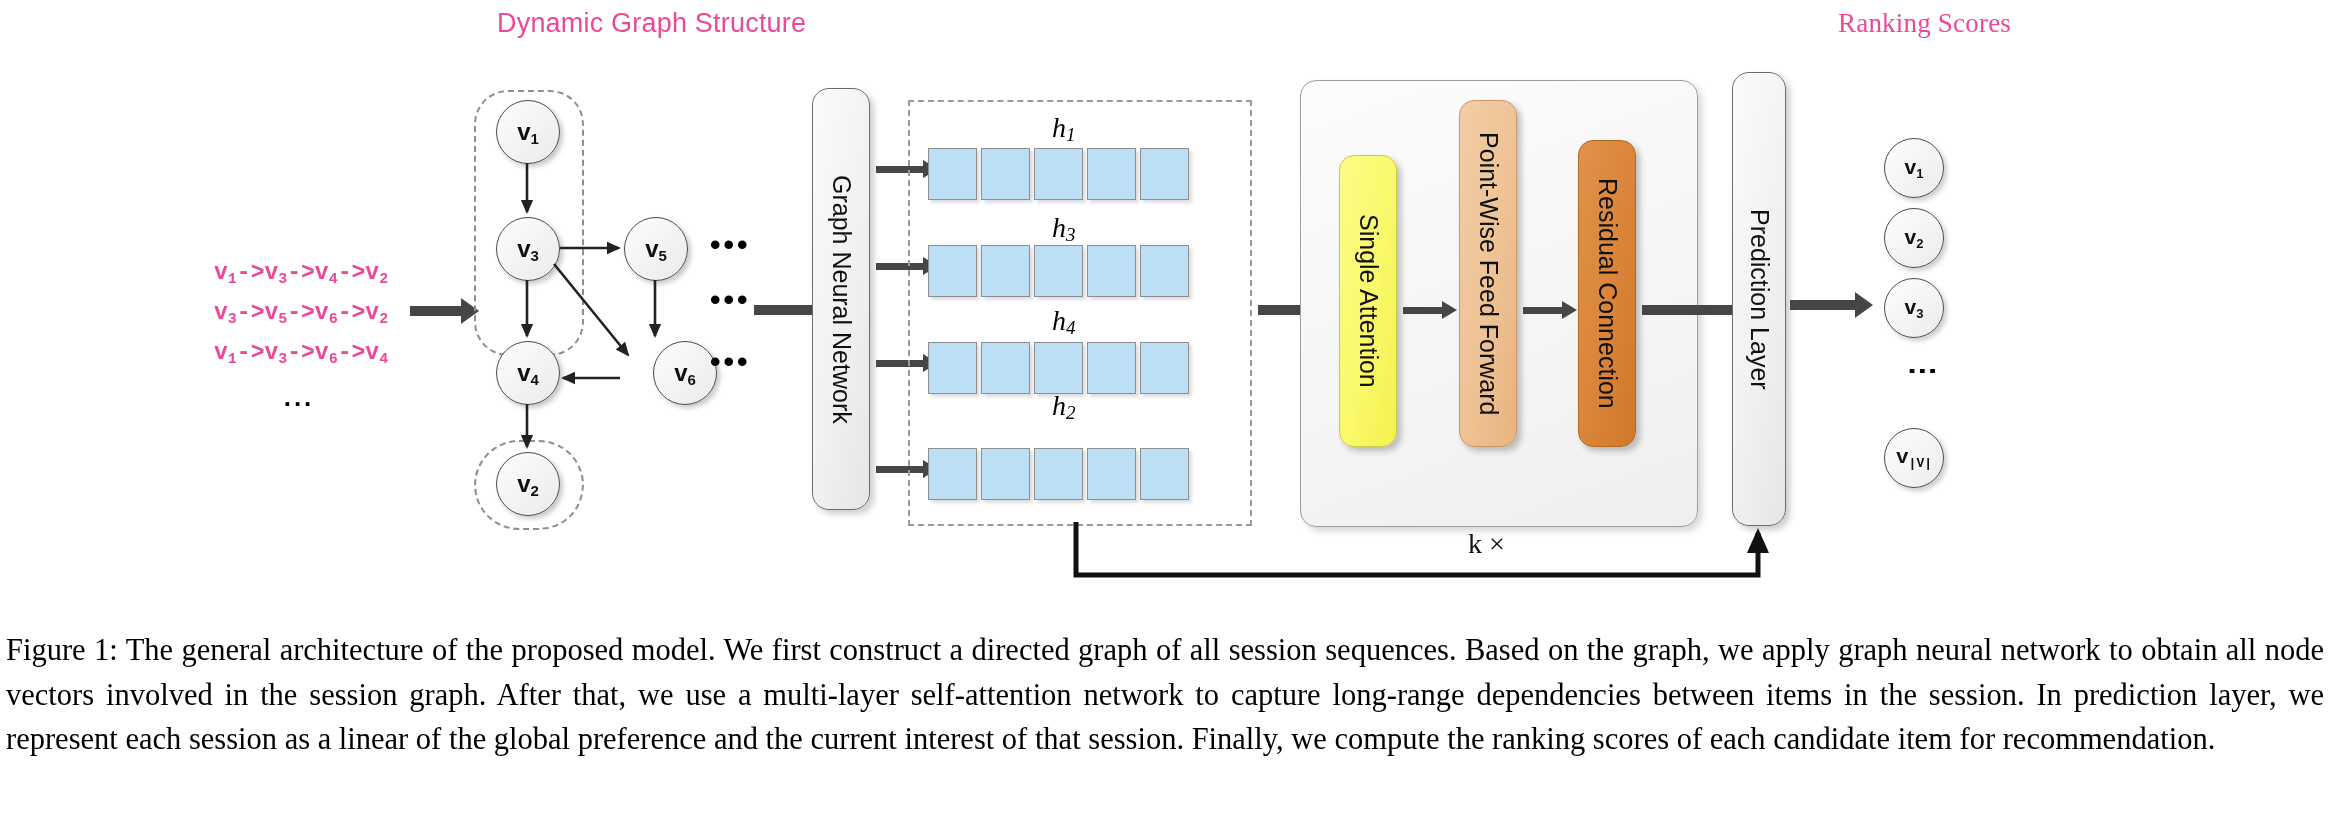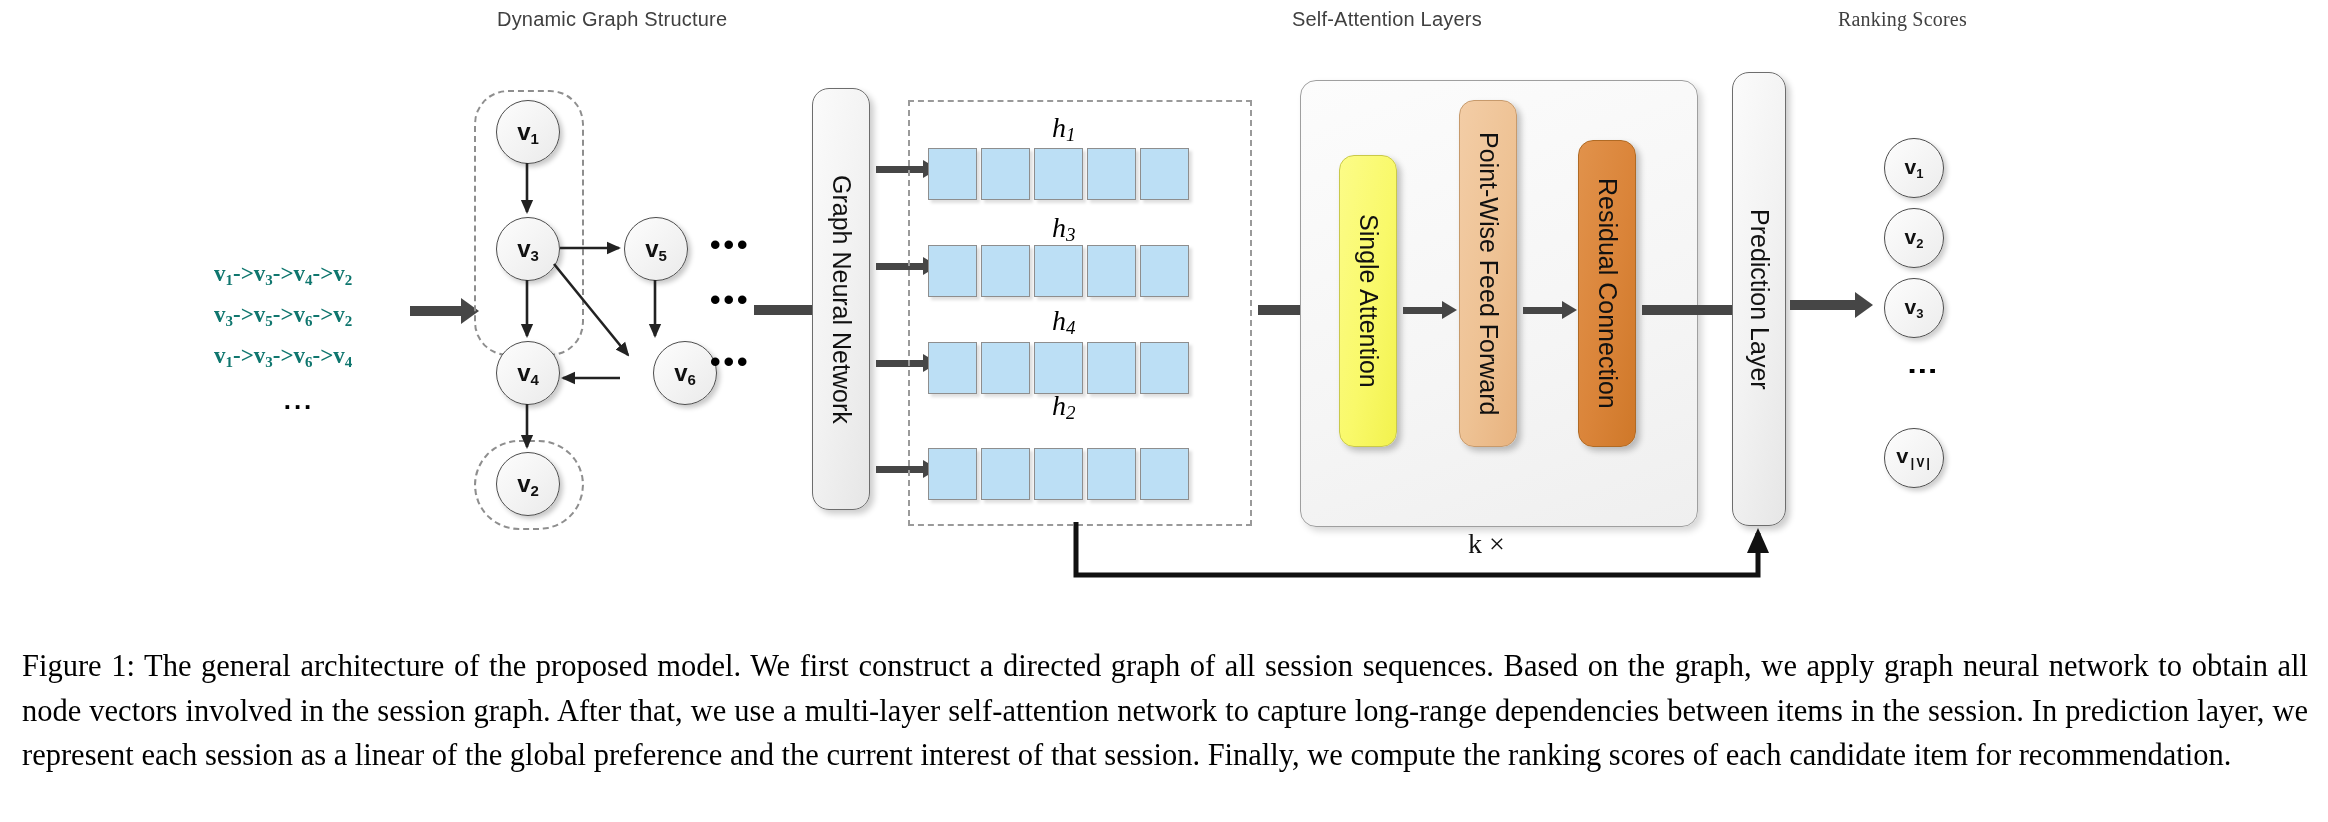--- a/index.html
+++ b/index.html
@@ -1,24 +1,24 @@
 <!DOCTYPE html>
 <html><head>
 <meta charset="utf-8">
 <style>
   html,body{margin:0;padding:0;background:#ffffff;}
   body{width:2328px;height:822px;font-family:"Liberation Sans",sans-serif;color:#000;overflow:hidden;}
   #figure{position:relative;width:2328px;height:822px;}
 
   
-  .sec-header{position:absolute;font-family:"Liberation Sans",sans-serif;font-size:20px;color:#404040;white-space:nowrap;letter-spacing:.2px;}
+  .sec-header{position:absolute;font-family:"Liberation Sans",sans-serif;font-size:27px;color:#ec4899;white-space:nowrap;letter-spacing:.2px;}
 
   
   .seq-block{position:absolute;left:214px;top:262px;width:250px;}
-  .seq-line{font-size:23px;font-weight:bold;color:#0f766e;line-height:1.0;margin-bottom:15px;white-space:nowrap;font-family:Liberation Serif, serif;}
+  .seq-line{font-size:23px;font-weight:bold;color:#ec4899;line-height:1.0;margin-bottom:15px;white-space:nowrap;font-family:Liberation Mono, monospace;}
   .seq-line sub{font-size:15px;font-weight:bold;vertical-align:-4px;}
   .seq-dots{font-size:26px;font-weight:bold;text-align:center;width:170px;letter-spacing:3px;margin-top:2px;}
 
   
   .harrow{position:absolute;height:10px;background:#464646;}
   .harrow:after{content:"";position:absolute;right:-17px;top:-8px;border-top:13px solid transparent;border-bottom:13px solid transparent;border-left:18px solid #464646;}
   .harrow.thin{height:7px;}
   .harrow.thin:after{right:-14px;top:-6px;border-top:9.5px solid transparent;border-bottom:9.5px solid transparent;border-left:15px solid #464646;}
 
   
@@ -66,29 +66,28 @@
   .rnode{position:absolute;width:58px;height:58px;border-radius:50%;
         background:linear-gradient(135deg,#fdfdfd 0%,#f4f4f4 55%,#ececec 100%);
         border:1.4px solid #4c4c4c;box-shadow:3px 3px 5px rgba(0,0,0,.20);
         display:flex;align-items:center;justify-content:center;
         font-size:21px;font-weight:bold;color:#111;font-family:"Liberation Sans",sans-serif;}
   .rnode sub{font-size:13px;vertical-align:-4px;}
 
   
   #caption{position:absolute;left:6px;top:628px;width:2318px;
         font-family:"Liberation Serif",serif;font-size:30.5px;line-height:1.465;color:#000;text-align:justify;}
-  #caption p{margin:16px;}
+  #caption p{margin:0;}
 </style>
 </head>
 <body>
 
 <div id="figure">
 
   <div class="sec-header" style="left:497px;top:8px;">Dynamic Graph Structure</div>
-  <div class="sec-header" style="left:1292px;top:8px;">Self-Attention Layers</div>
   <div class="sec-header" style="left:1838px;top:8px;font-family:Liberation Serif, serif;">Ranking Scores</div>
 
   <div class="seq-block">
     <div class="seq-line">
       <span>v<sub>1</sub>-&gt;v<sub>3</sub>-&gt;v<sub>4</sub>-&gt;v<sub>2</sub></span>
     </div>
     <div class="seq-line">
       <span>v<sub>3</sub>-&gt;v<sub>5</sub>-&gt;v<sub>6</sub>-&gt;v<sub>2</sub></span>
     </div>
     <div class="seq-line">

